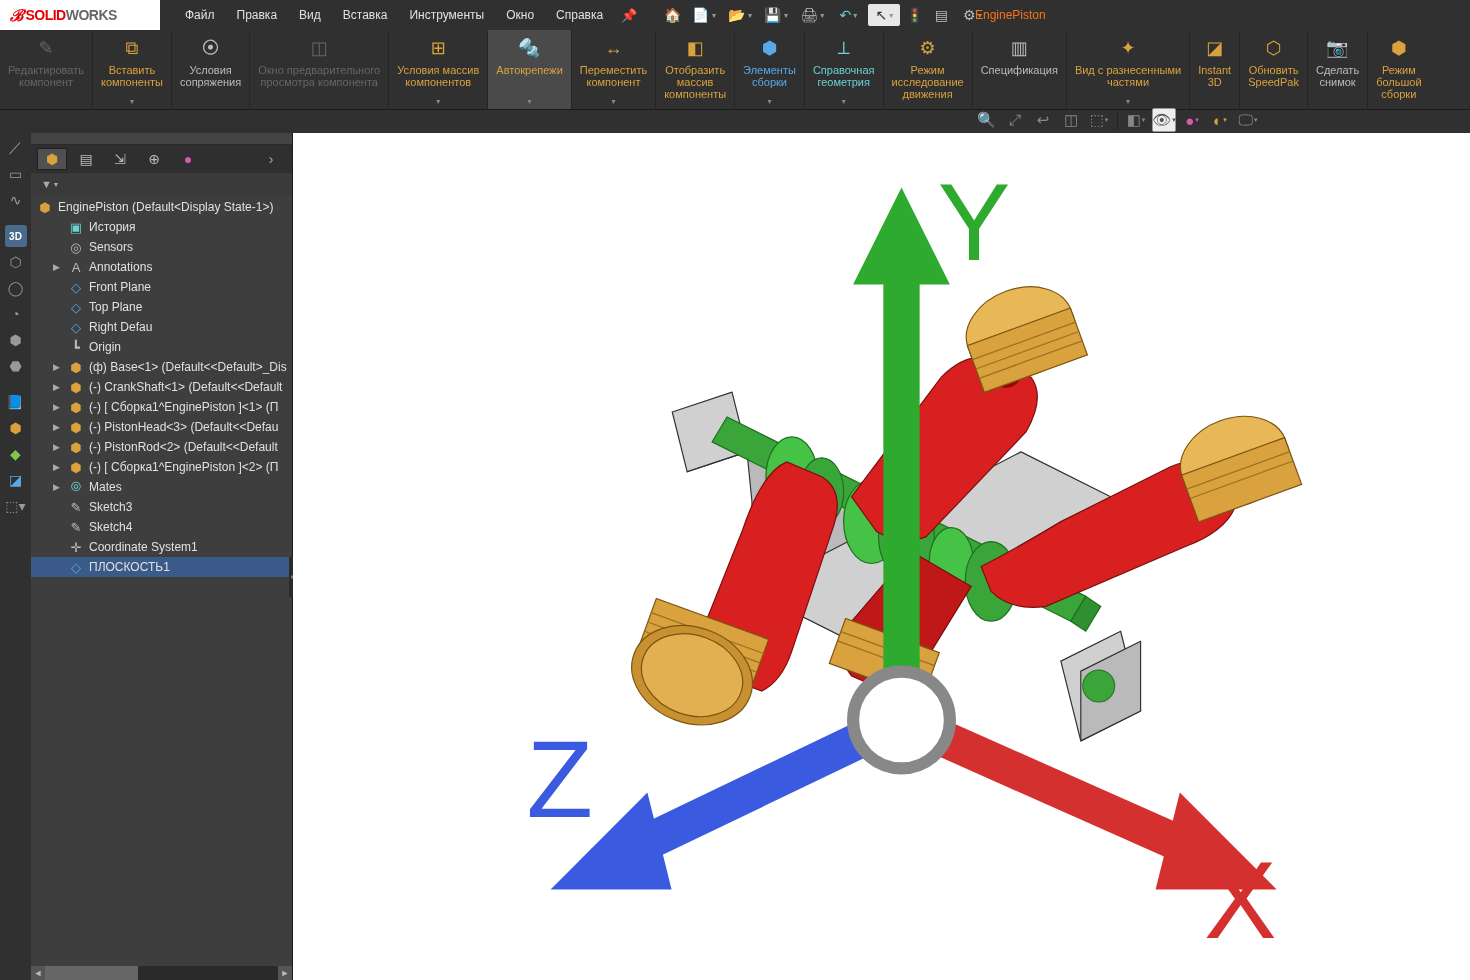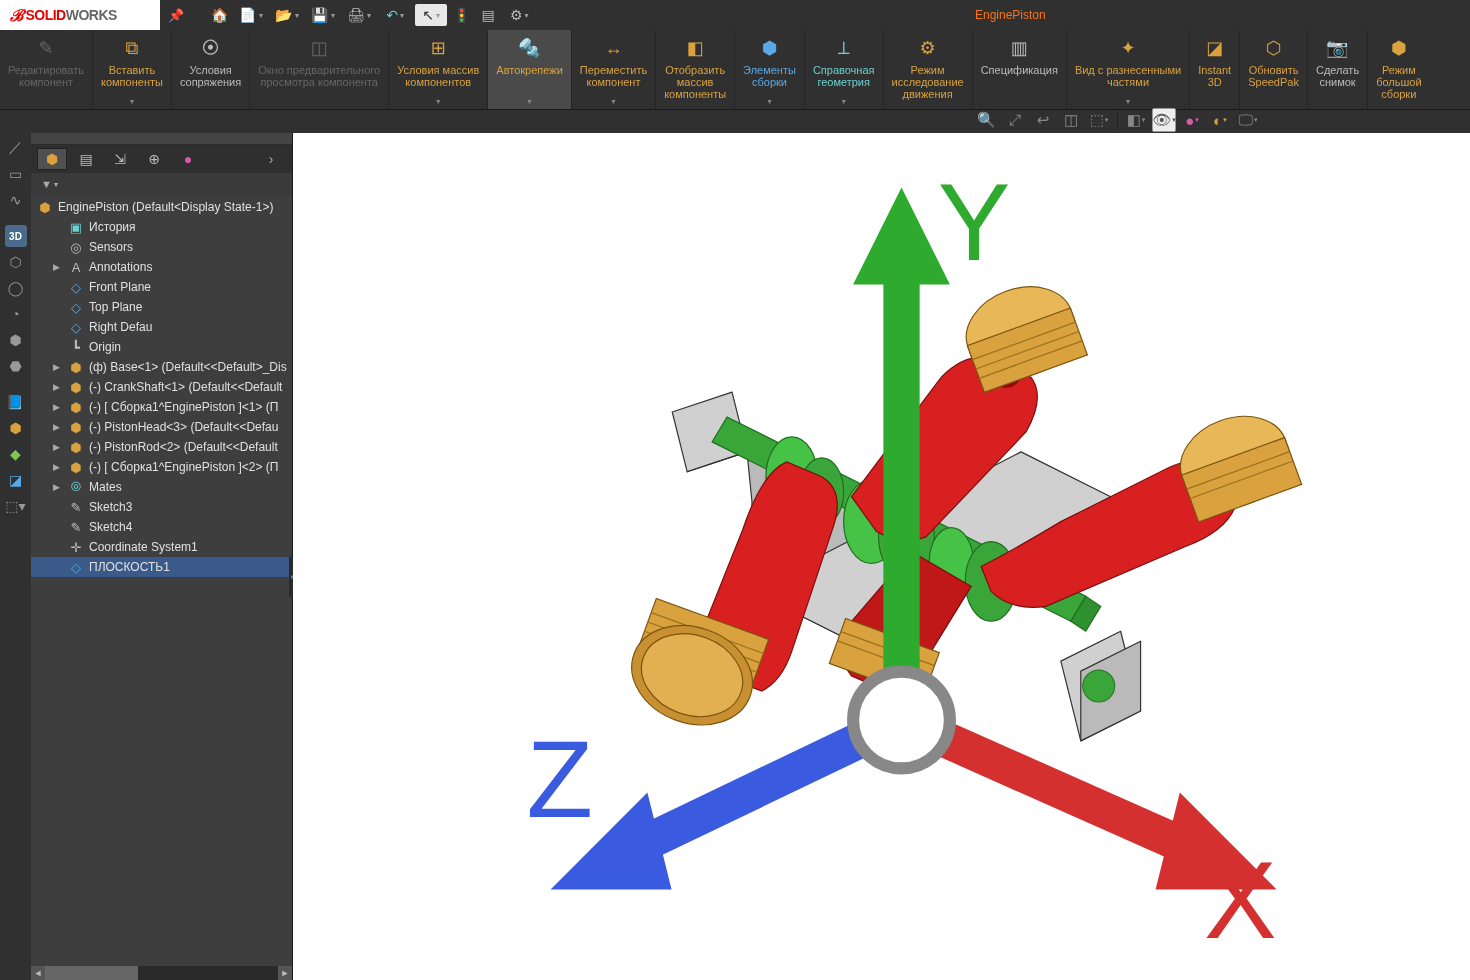--- a/index.html
+++ b/index.html
@@ -70,20 +70,29 @@
 .sep{width:1px;background:#222;margin:0 2px;height:20px}
 </style>
 </head>
 <body>
 
 <div class="titlebar">
   <div class="logo">
     <span class="logo-ds">ℬ</span>
     <span class="logo-text"><span>SOLID</span><span class="works">WORKS</span></span>
   </div>
+  <div class="top-menu" id="topmenu">
+      <div class="top-menu-item">Файл</div>
+      <div class="top-menu-item">Правка</div>
+      <div class="top-menu-item">Вид</div>
+      <div class="top-menu-item">Вставка</div>
+      <div class="top-menu-item">Инструменты</div>
+      <div class="top-menu-item">Окно</div>
+      <div class="top-menu-item">Справка</div>
+    </div>
   <span class="pin-icon">📌</span>
   <div class="qat">
     <div class="qat-item">🏠</div>
     <div class="qat-item wide qat-drop">📄</div>
     <div class="qat-item wide qat-drop">📂</div>
     <div class="qat-item wide qat-drop">💾</div>
     <div class="qat-item wide qat-drop">🖨</div>
     <div class="qat-item wide qat-drop" style="color:#6ad0d0">↶</div>
     <div class="qat-item wide qat-drop" style="background:#e8e8e8;color:#333;border-radius:2px">↖</div>
     <div class="qat-item">🚦</div>

